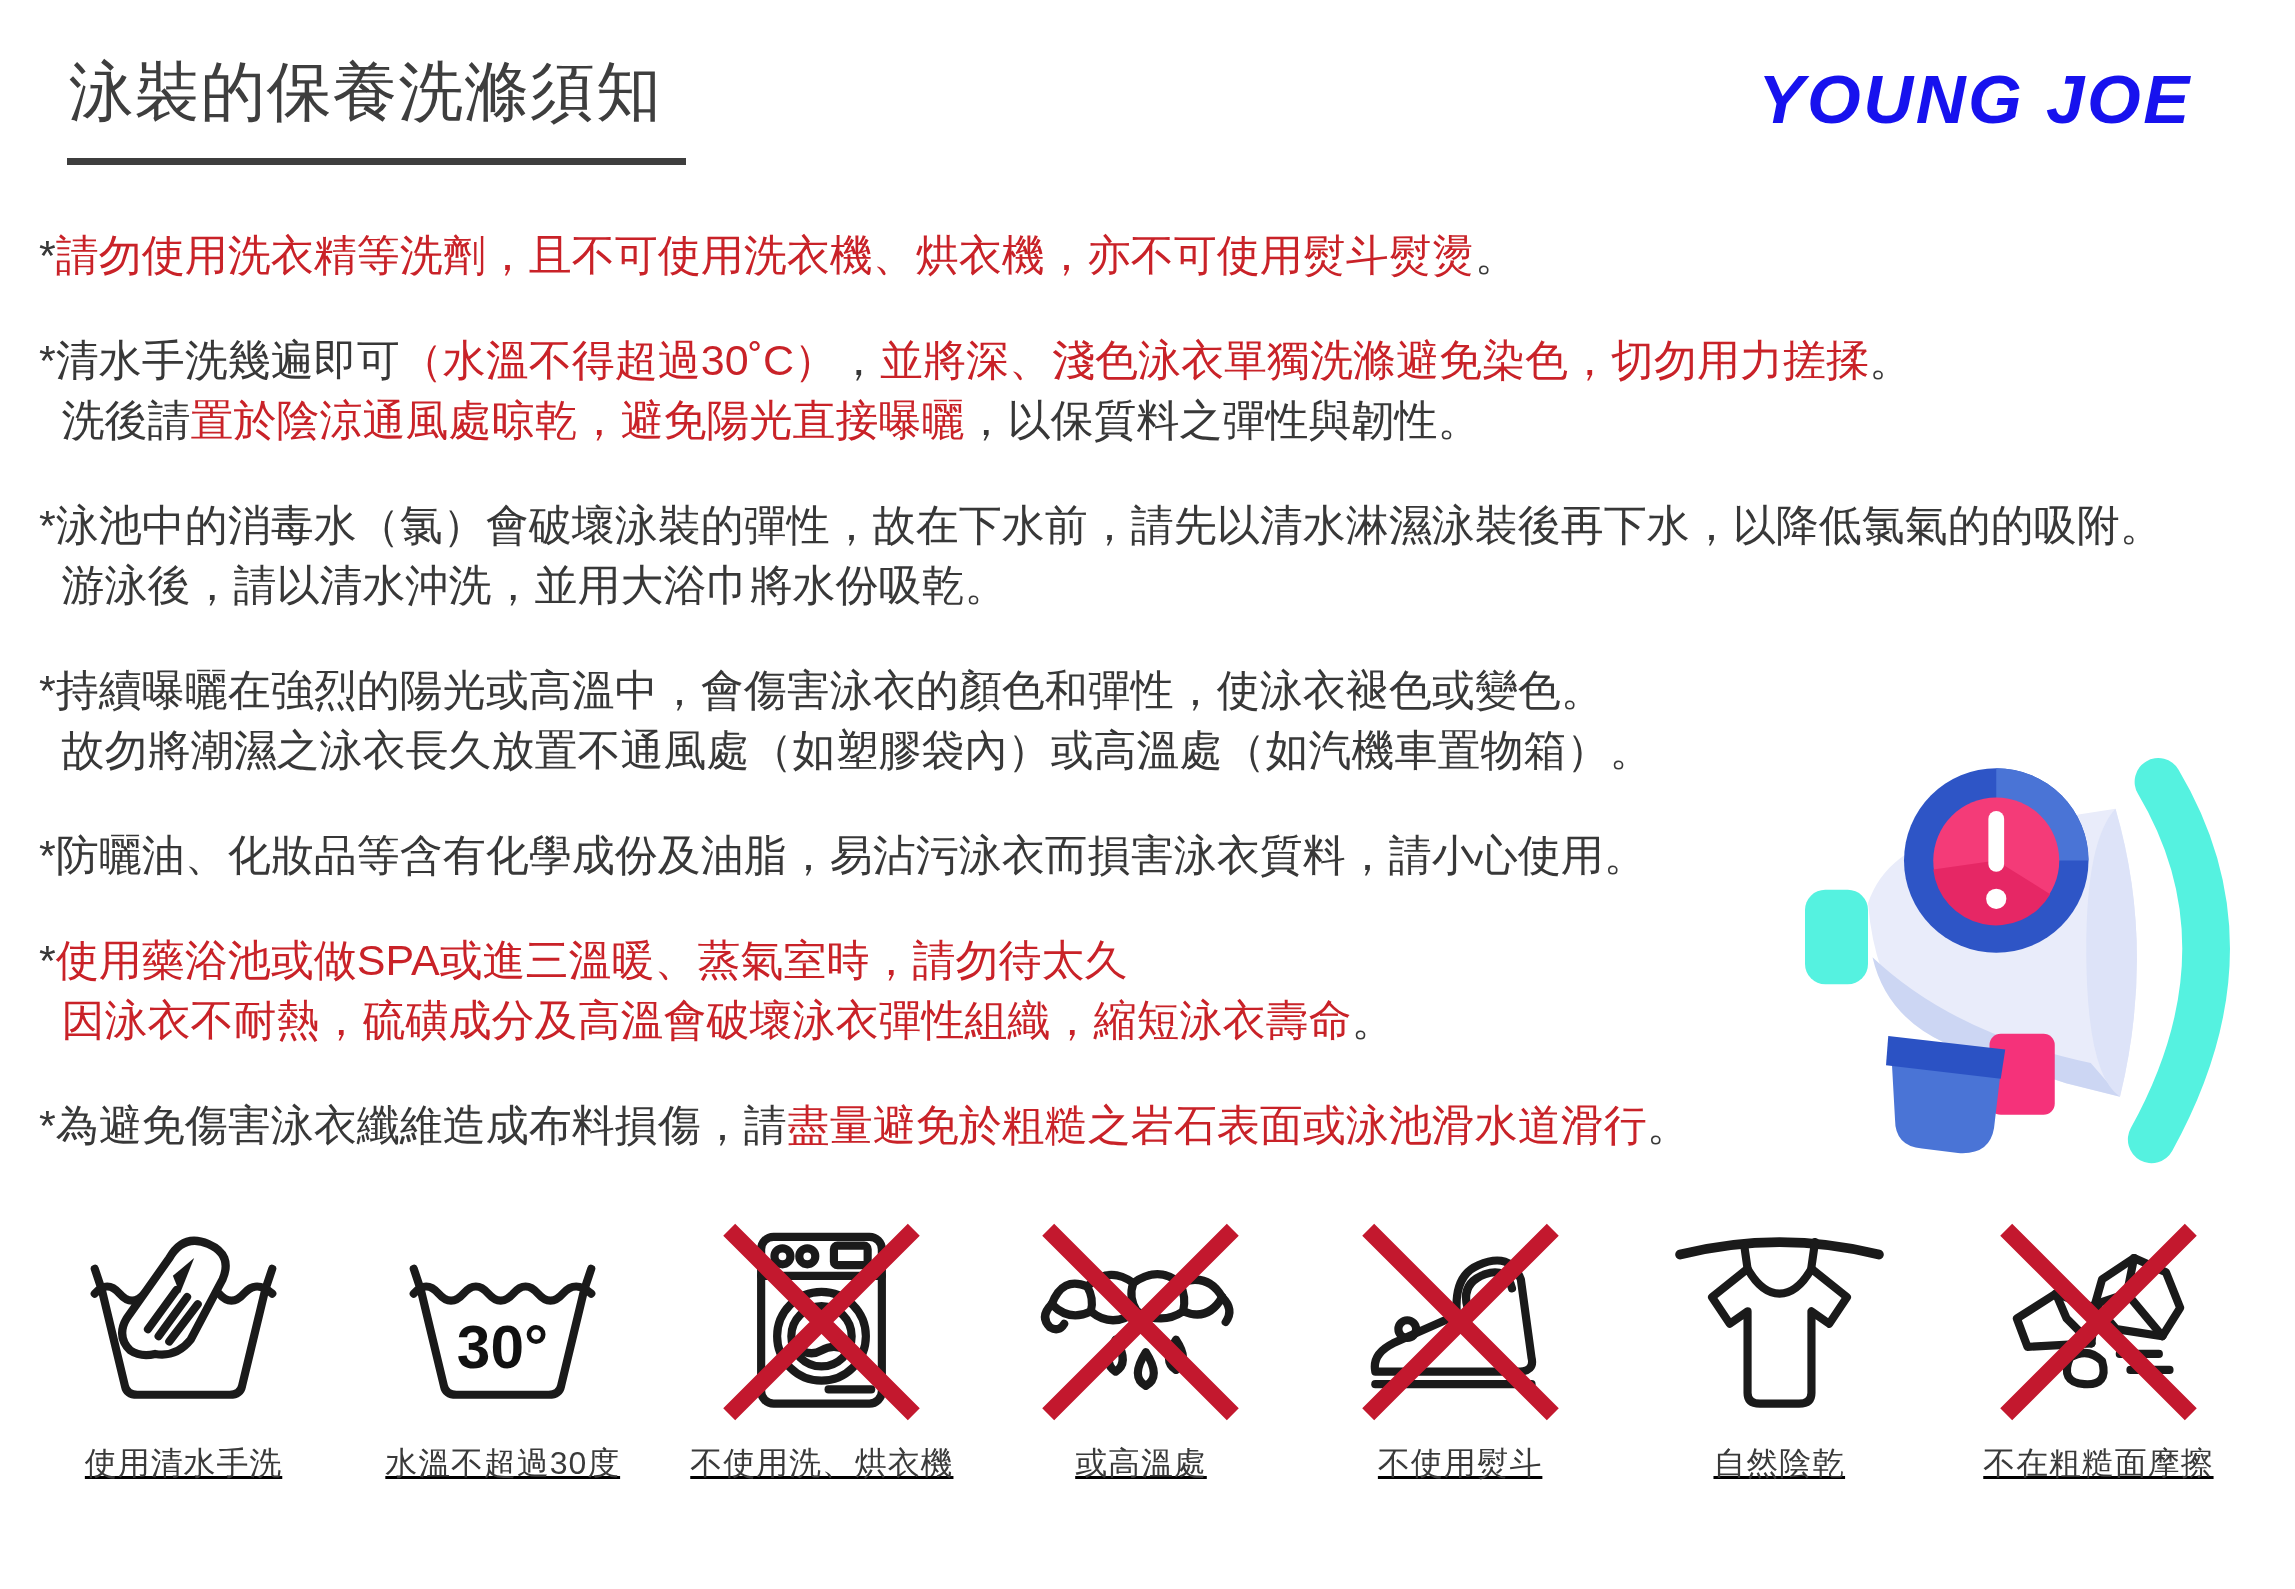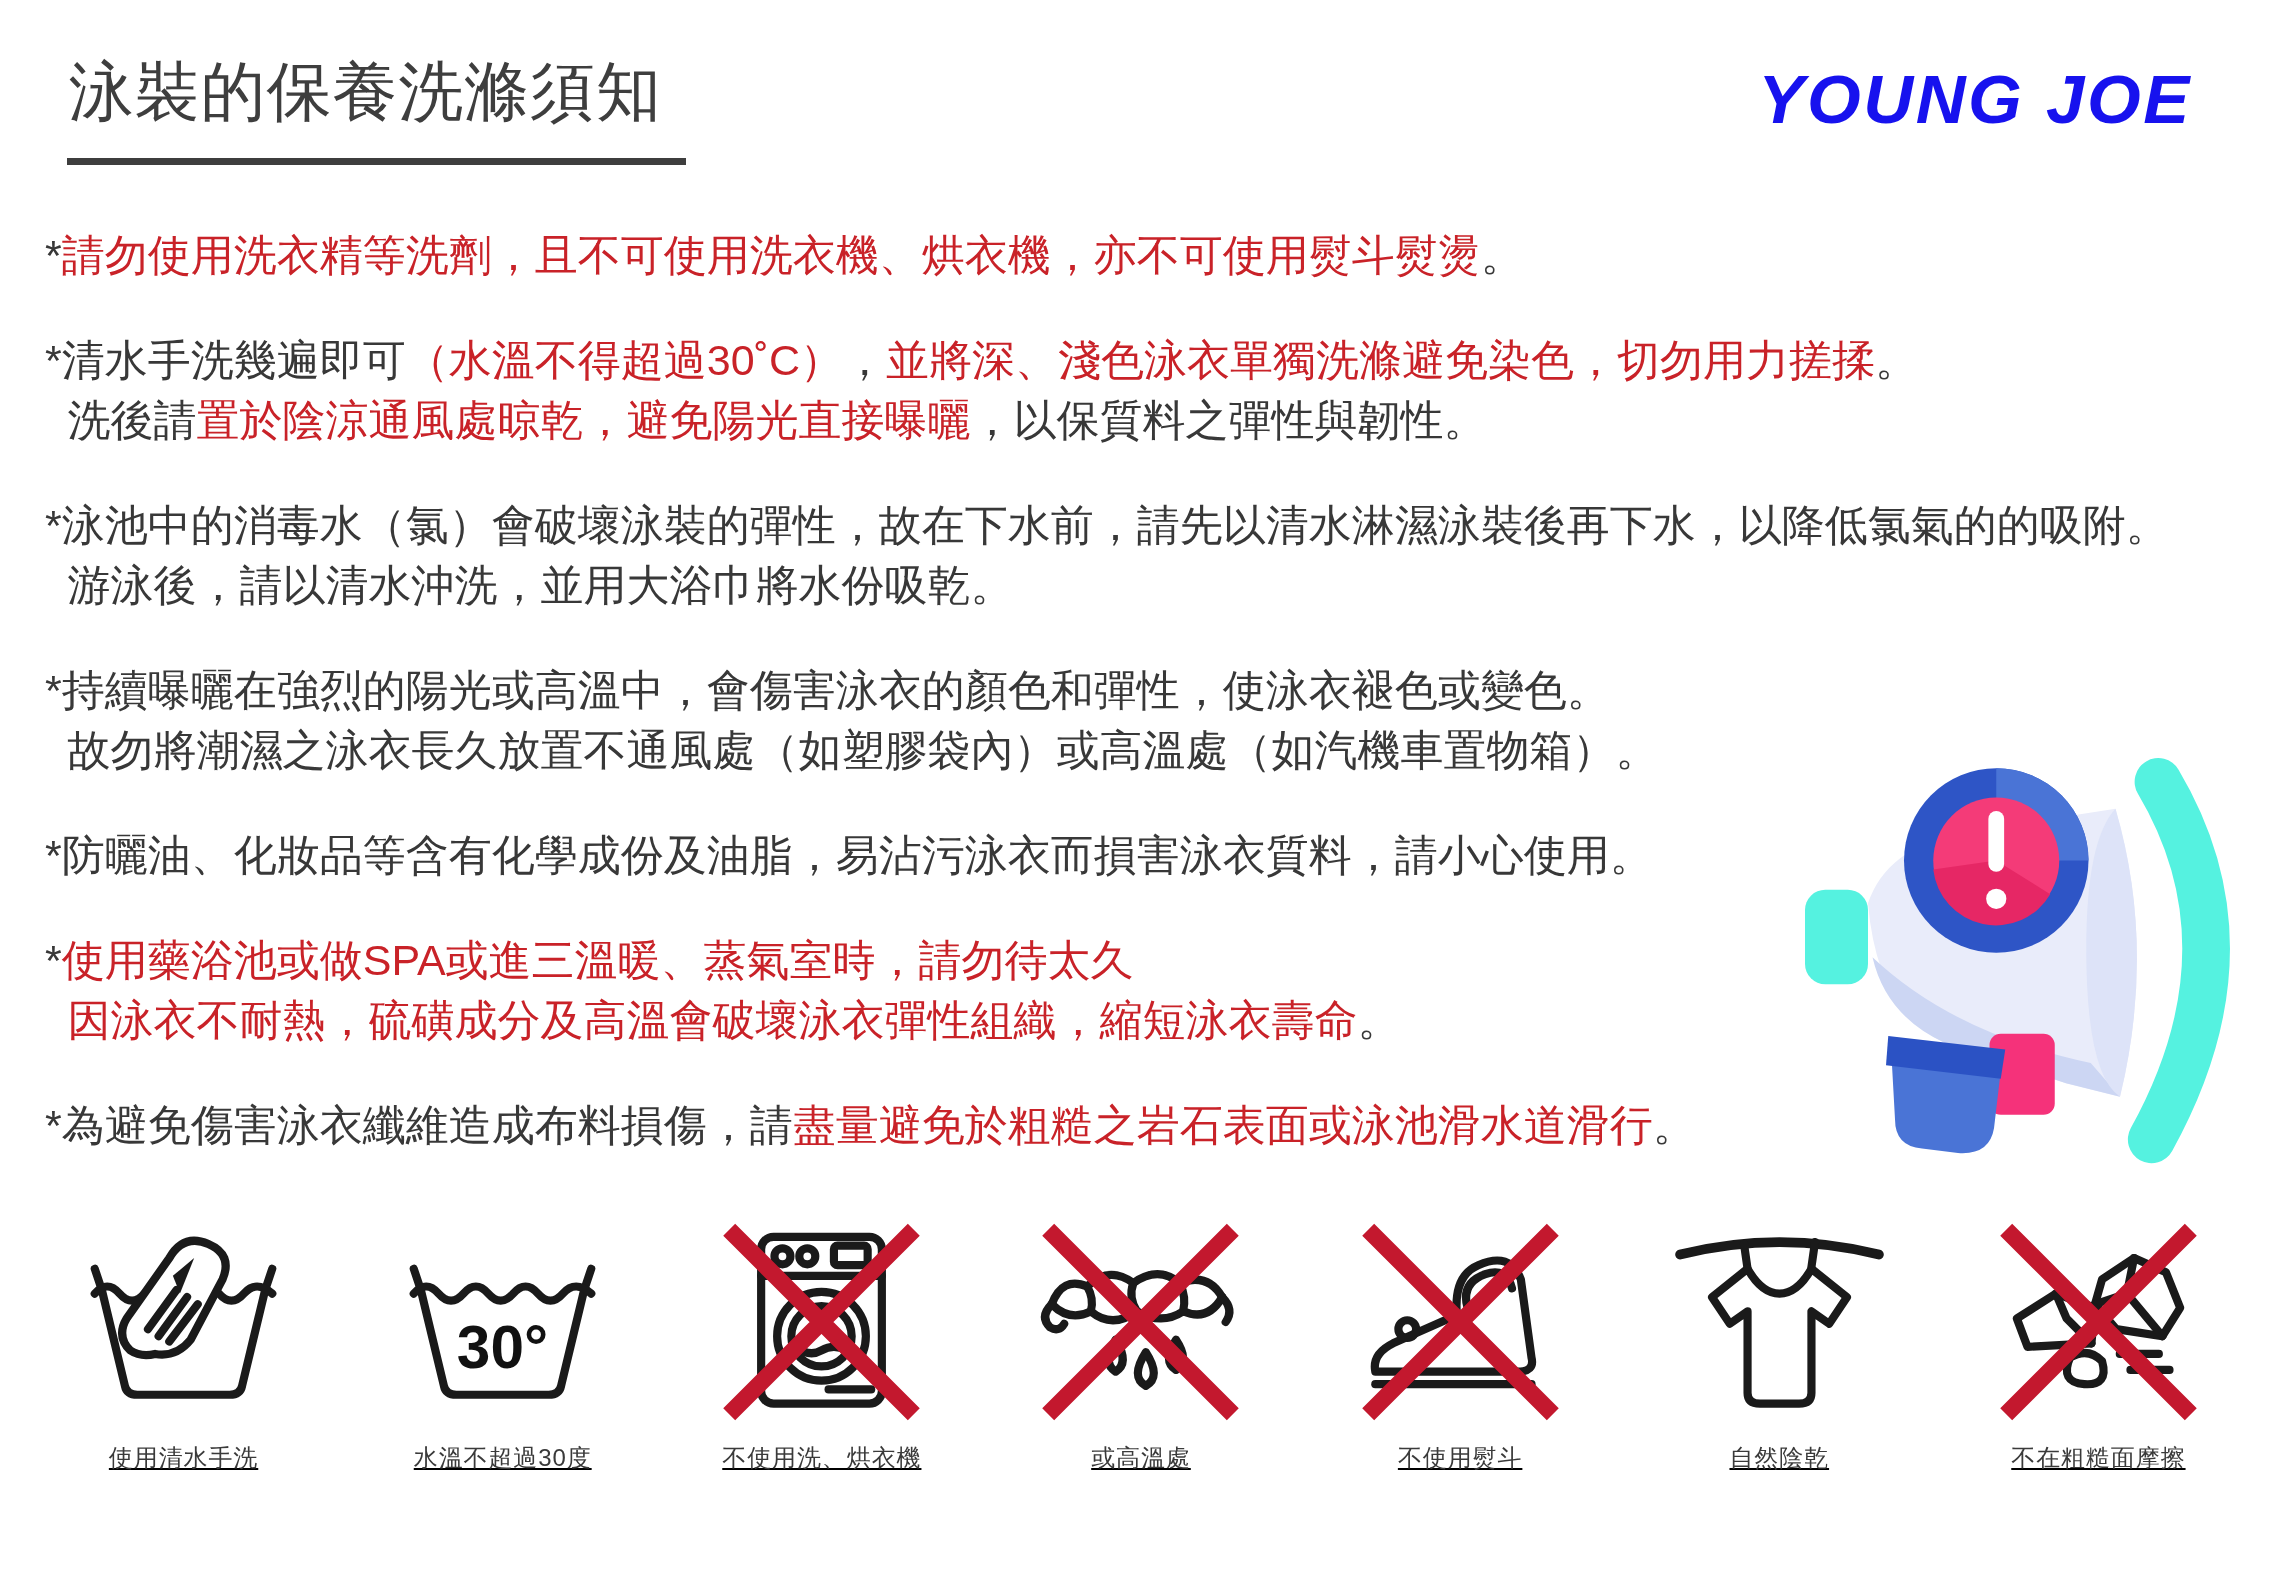--- a/index.html
+++ b/index.html
@@ -9,35 +9,35 @@
   
   .title{position:absolute;left:67px;top:48px;font-size:65px;color:#3e3e3e;
          letter-spacing:0.9px;border-bottom:7.7px solid #3e3e3e;padding:0 24px 22.4px 1.7px;
          display:inline-block;font-weight:500;}
 
   
   .logo{position:absolute;right:90px;top:60px;font-size:69px;font-weight:bold;
         font-style:italic;color:#1712ee;letter-spacing:2.6px;white-space:nowrap;}
 
   
-  .notices{position:absolute;left:45px;top:225px;width:2219px;font-size:43px;color:#383838;}
+  .notices{position:absolute;left:39px;top:225px;width:2219px;font-size:43px;color:#383838;}
   .notices p{margin:0;line-height:60px;letter-spacing:0px;}
   .notices p.last{margin-bottom:45px;}
   .notices p.cont{padding-left:22.4px;}
   .notices span[data-color="red"]{color:#c92228;}
   .notices span[data-color="black"]{color:#383838;}
 
   
   .megaphone{position:absolute;left:1796px;top:741px;width:495px;height:428px;}
 
   
   .care-row{position:absolute;left:24px;right:24px;top:1211px;display:flex;}
   .care-cell{flex:1;display:flex;flex-direction:column;align-items:center;text-decoration:underline;}
   .care-cell svg{width:213px;height:222px;}
-  .care-label{font-size:24px;color:#3a3a3a;margin-top:8.6px;white-space:nowrap;letter-spacing:0.9px;}
+  .care-label{font-size:32px;color:#3a3a3a;margin-top:8.6px;white-space:nowrap;letter-spacing:0.9px;}
 
   .ink{stroke:#1a1a1a;stroke-width:4.6;fill:none;stroke-linecap:round;stroke-linejoin:round;}
   .ink-fill{fill:#ffffff;stroke:#1a1a1a;stroke-width:4.6;stroke-linecap:round;stroke-linejoin:round;}
   .cross{stroke:#c3182e;stroke-width:9.5;fill:none;stroke-linecap:butt;}
   .basin-num{font-family:"Liberation Sans",sans-serif;font-weight:bold;font-size:34px;fill:#111;}
 </style>
 </head>
 <body>
 
 <div class="page">

